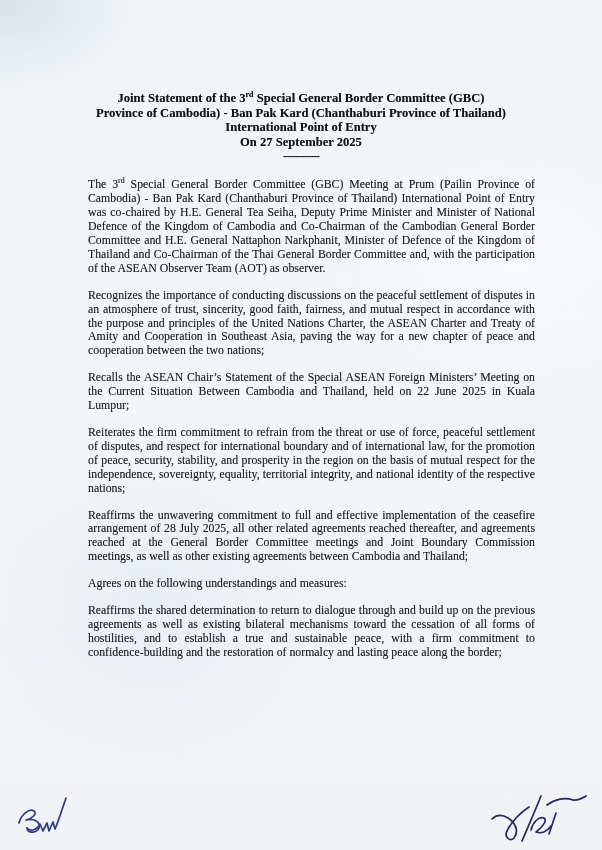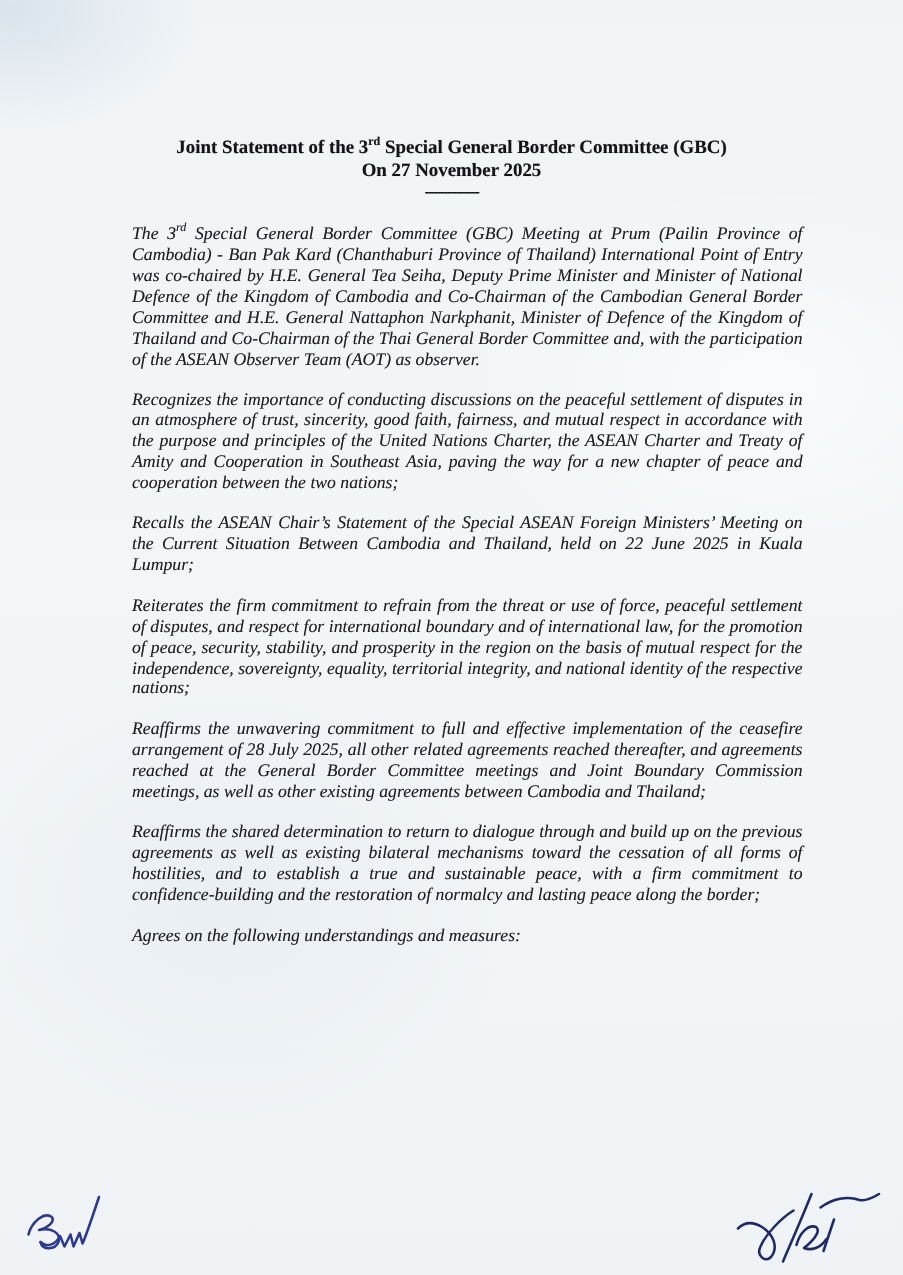--- a/index.html
+++ b/index.html
@@ -43,21 +43,20 @@
     margin: 15px 0 0 88px;
     width: 447px;
     font-size: 11.8px;
     line-height: 13.9px;
     text-align: justify;
     color: #1d1d22;
     text-shadow: 0 0 0.4px rgba(25,25,35,0.4);
   }
   .body-block p {
     margin: 0 0 13px 0;
-    font-style: italic;
   }
   sup.ord {
     font-size: 8px;
     line-height: 0;
     vertical-align: super;
   }
   .signature {
     position: absolute;
   }
   .signature svg {
@@ -66,33 +65,35 @@
   .sig-left  { left: 12px;  top: 790px; }
   .sig-right { left: 488px; top: 788px; }
 </style>
 </head>
 <body>
 
 <div class="page">
 
   <div class="title-block">
     <div><span>Joint Statement of the 3</span><sup class="ord">rd</sup><span> Special General Border Committee (GBC)</span></div>
-    <div>On 27 November 2025</div>
+    <div>Province of Cambodia) - Ban Pak Kard (Chanthaburi Province of Thailand)</div>
+    <div>International Point of Entry</div>
+    <div>On 27 September 2025</div>
   </div>
 
   <div class="title-divider">------------</div>
 
   <div class="body-block">
     <p><span>The 3</span><sup class="ord">rd</sup><span> Special General Border Committee (GBC) Meeting at Prum (Pailin Province of Cambodia) - Ban Pak Kard (Chanthaburi Province of Thailand) International Point of Entry was co-chaired by H.E. General Tea Seiha, Deputy Prime Minister and Minister of National Defence of the Kingdom of Cambodia and Co-Chairman of the Cambodian General Border Committee and H.E. General Nattaphon Narkphanit, Minister of Defence of the Kingdom of Thailand and Co-Chairman of the Thai General Border Committee and, with the participation of the ASEAN Observer Team (AOT) as observer.</span></p>
     <p>Recognizes the importance of conducting discussions on the peaceful settlement of disputes in an atmosphere of trust, sincerity, good faith, fairness, and mutual respect in accordance with the purpose and principles of the United Nations Charter, the ASEAN Charter and Treaty of Amity and Cooperation in Southeast Asia, paving the way for a new chapter of peace and cooperation between the two nations;</p>
     <p>Recalls the ASEAN Chair’s Statement of the Special ASEAN Foreign Ministers’ Meeting on the Current Situation Between Cambodia and Thailand, held on 22 June 2025 in Kuala Lumpur;</p>
     <p>Reiterates the firm commitment to refrain from the threat or use of force, peaceful settlement of disputes, and respect for international boundary and of international law, for the promotion of peace, security, stability, and prosperity in the region on the basis of mutual respect for the independence, sovereignty, equality, territorial integrity, and national identity of the respective nations;</p>
     <p>Reaffirms the unwavering commitment to full and effective implementation of the ceasefire arrangement of 28 July 2025, all other related agreements reached thereafter, and agreements reached at the General Border Committee meetings and Joint Boundary Commission meetings, as well as other existing agreements between Cambodia and Thailand;</p>
+    <p>Agrees on the following understandings and measures:</p>
     <p>Reaffirms the shared determination to return to dialogue through and build up on the previous agreements as well as existing bilateral mechanisms toward the cessation of all forms of hostilities, and to establish a true and sustainable peace, with a firm commitment to confidence-building and the restoration of normalcy and lasting peace along the border;</p>
-    <p>Agrees on the following understandings and measures:</p>
   </div>
 
   <div class="signature sig-left">
     <svg width="64" height="48" viewBox="0 0 64 48">
       <g fill="none" stroke-width="1.7" stroke-linecap="round" stroke-linejoin="round" stroke="#2c3a8d">
         <path d="M7,33 C9,25 17,18 22,21 C26,24 19,29 14,30 C22,28 29,32 27,38 C25,43 16,44 15,38"></path>
         <path d="M15,38 C19,42 25,40 28,34 L31,41 L35,33 L37,41 L41,32 L43,39 C45,35 50,20 54,8"></path>
       </g>
     </svg>
   </div>

